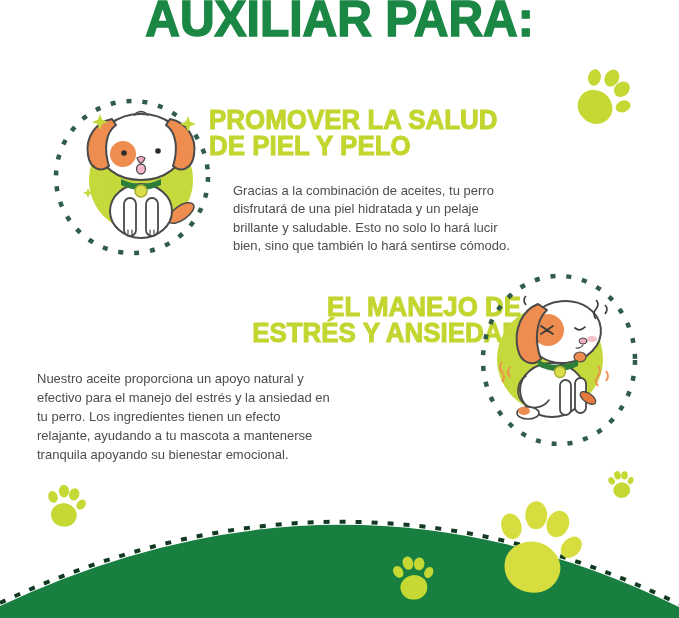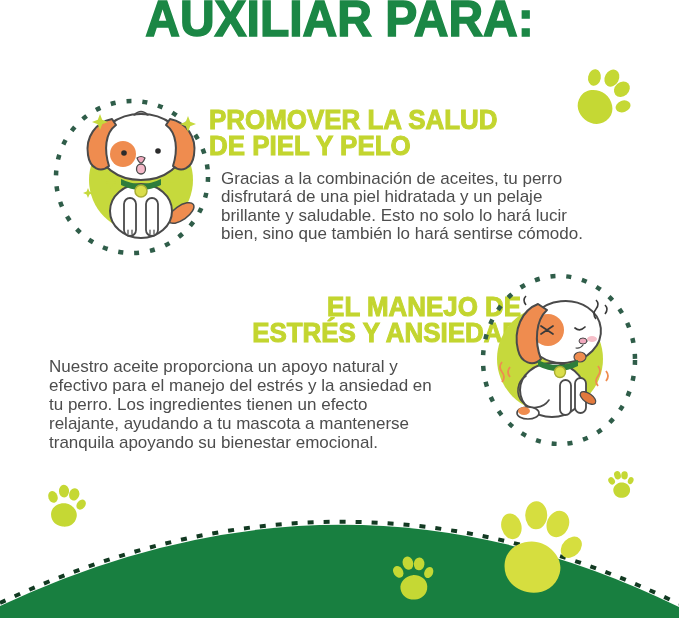--- a/index.html
+++ b/index.html
@@ -15,21 +15,21 @@
     transform:scaleX(0.96);transform-origin:center top;white-space:pre-line;
   }
   .sec-heading{
     position:absolute;margin:0;font-weight:bold;color:#c3d52f;
     -webkit-text-stroke:1px #c3d52f;font-size:27px;line-height:26px;
     white-space:pre-line;letter-spacing:0px;
   }
   .heading-1{left:209px;top:107px;text-align:left;transform:scaleX(0.96);transform-origin:left top;}
   .heading-2{right:186px;top:294px;text-align:right;transform:scaleX(0.96);transform-origin:right top;}
   .sec-body{
-    position:absolute;margin:0;color:#4d4d4d;font-size:17px;line-height:18.4px;
+    position:absolute;margin:12px;color:#4d4d4d;font-size:13px;line-height:18.4px;
     white-space:pre-line;
   }
   .body-1{left:221px;top:170px;width:430px;text-align:left;}
   .body-2{right:198px;top:357px;width:460px;line-height:19px;}
   .illus{position:absolute;}
   .illus-1{left:48px;top:92px;}
   .illus-2{left:480px;top:270px;}
   .paw{position:absolute;}
   .paw-top-right{left:570px;top:66px;width:64px;height:64px;transform:rotate(38deg);}
   .paw-bottom-left{left:42px;top:484px;width:46px;height:46px;transform:rotate(8deg);}

